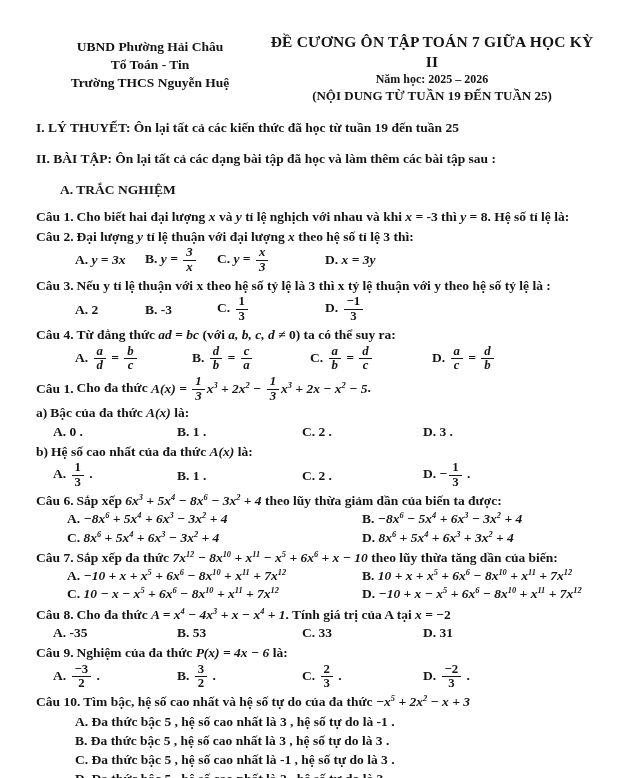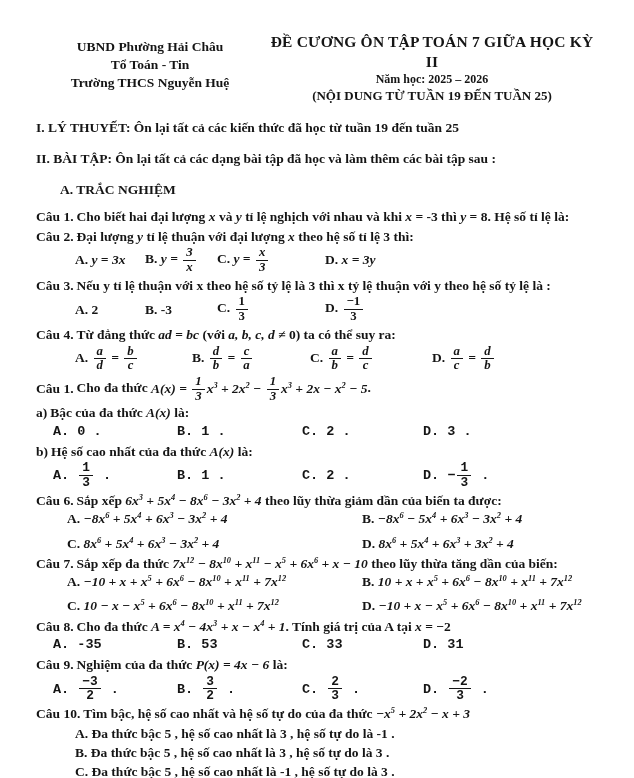--- a/index.html
+++ b/index.html
@@ -31,22 +31,22 @@
   
   .q { margin-top: 3px; }
   .stem { margin: 1px 0; }
   .ql { margin-right: 3px; }
   .opts { display: grid; margin: 1px 0 3px; align-items: center; }
   .opt { white-space: nowrap; }
 
   .g1  { padding-left: 31px; grid-template-columns: 99px 94px 119px auto; }
   .g2  { padding-left: 39px; grid-template-columns: 70px 72px 108px auto; }
   .g4  { padding-left: 39px; grid-template-columns: 117px 118px 122px auto; }
-  .g5  { padding-left: 17px; grid-template-columns: 124px 125px 121px auto; font-family: Liberation Mono, monospace; }
-  .g6  { padding-left: 31px; grid-template-columns: 295px auto; row-gap: 7px; }
+  .g5  { padding-left: 17px; grid-template-columns: 124px 125px 121px auto; }
+  .g6  { padding-left: 31px; grid-template-columns: 295px auto; row-gap: 1px; }
   .g10 { padding-left: 39px; grid-template-columns: 1fr; }
   .g10 .opt { line-height: 1.42; }
 
   
   i { font-style: italic; }
   sup { font-size: .62em; vertical-align: super; line-height: 0; }
   .frac { display: inline-block; vertical-align: middle; text-align: center; line-height: 1.05; margin: 0 2px; font-size: .95em; }
   .frac .num { display: block; border-bottom: 1.3px solid #151515; padding: 0 3px 0; }
   .frac .den { display: block; padding-top: 0; }
 </style>

